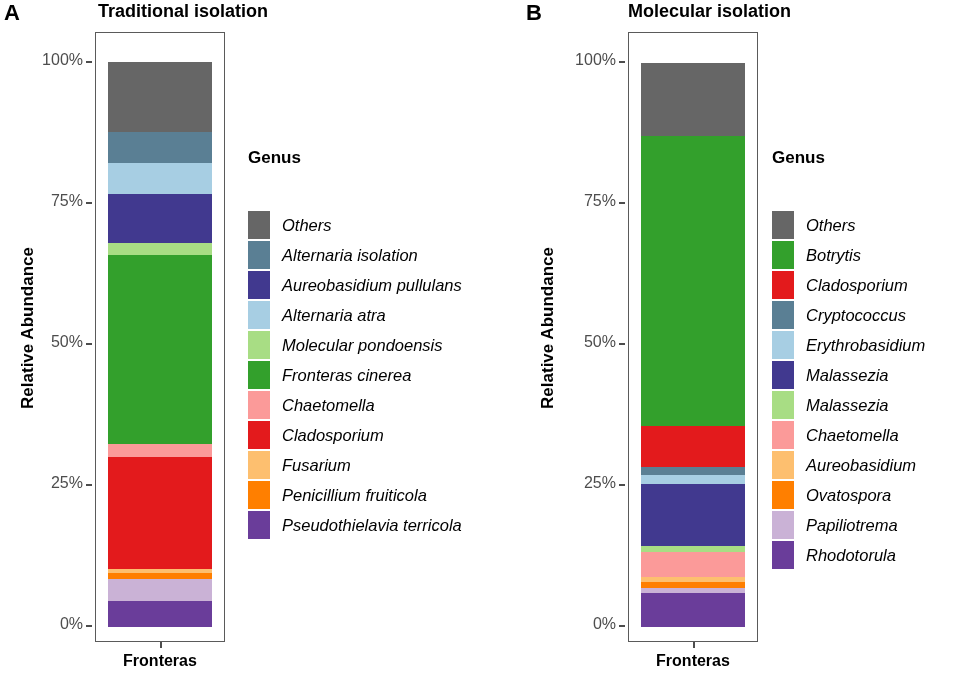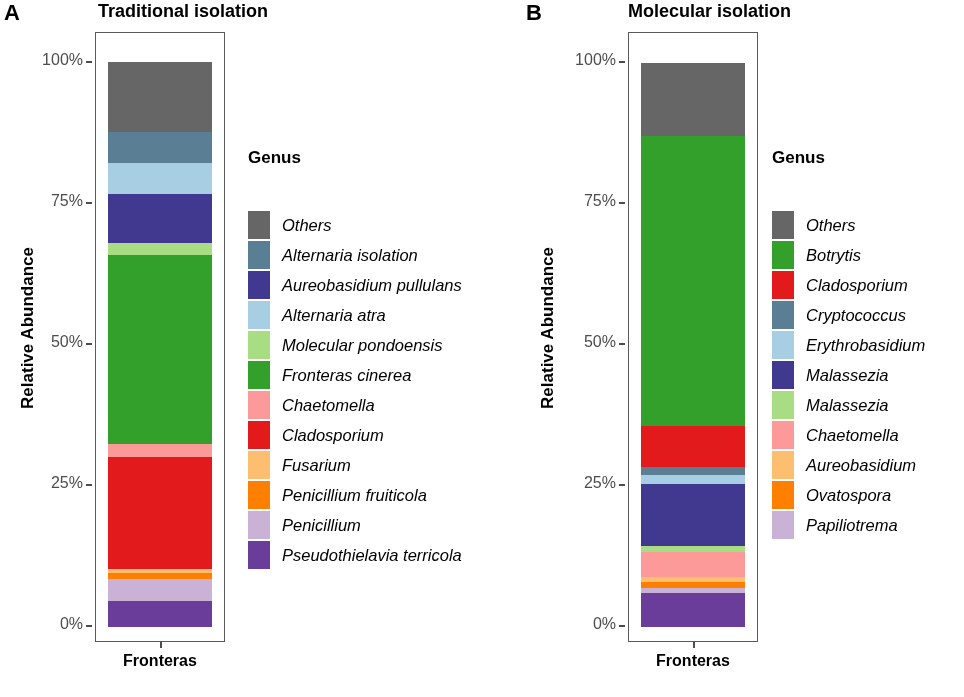--- a/index.html
+++ b/index.html
@@ -242,24 +242,20 @@
           </div>
           <div class="legend-item">
             <span class="legend-key" style="background: rgb(253, 191, 111);"></span>
             <span class="legend-label">Fusarium</span>
           </div>
           <div class="legend-item">
             <span class="legend-key" style="background: rgb(255, 127, 0);"></span>
             <span class="legend-label">Penicillium fruiticola</span>
           </div>
           <div class="legend-item">
-            <span class="legend-key" style="background: rgb(202, 178, 214);"></span>
-            <span class="legend-label">Penicillium</span>
-          </div>
-          <div class="legend-item">
             <span class="legend-key" style="background: rgb(106, 61, 154);"></span>
             <span class="legend-label">Pseudothielavia terricola</span>
           </div>
         </div>
     </div>
   </div>
 
   <div class="panel" id="panel-b">
     <div class="panel-letter">B</div>
     <div class="panel-title">Molecular isolation</div>
@@ -349,17 +345,21 @@
             <span class="legend-label">Aureobasidium</span>
           </div>
           <div class="legend-item">
             <span class="legend-key" style="background: rgb(255, 127, 0);"></span>
             <span class="legend-label">Ovatospora</span>
           </div>
           <div class="legend-item">
             <span class="legend-key" style="background: rgb(202, 178, 214);"></span>
             <span class="legend-label">Papiliotrema</span>
           </div>
+          <div class="legend-item">
+            <span class="legend-key" style="background: rgb(106, 61, 154);"></span>
+            <span class="legend-label">Rhodotorula</span>
+          </div>
         </div>
     </div>
   </div>
 
 </div>
 
 </body></html>

